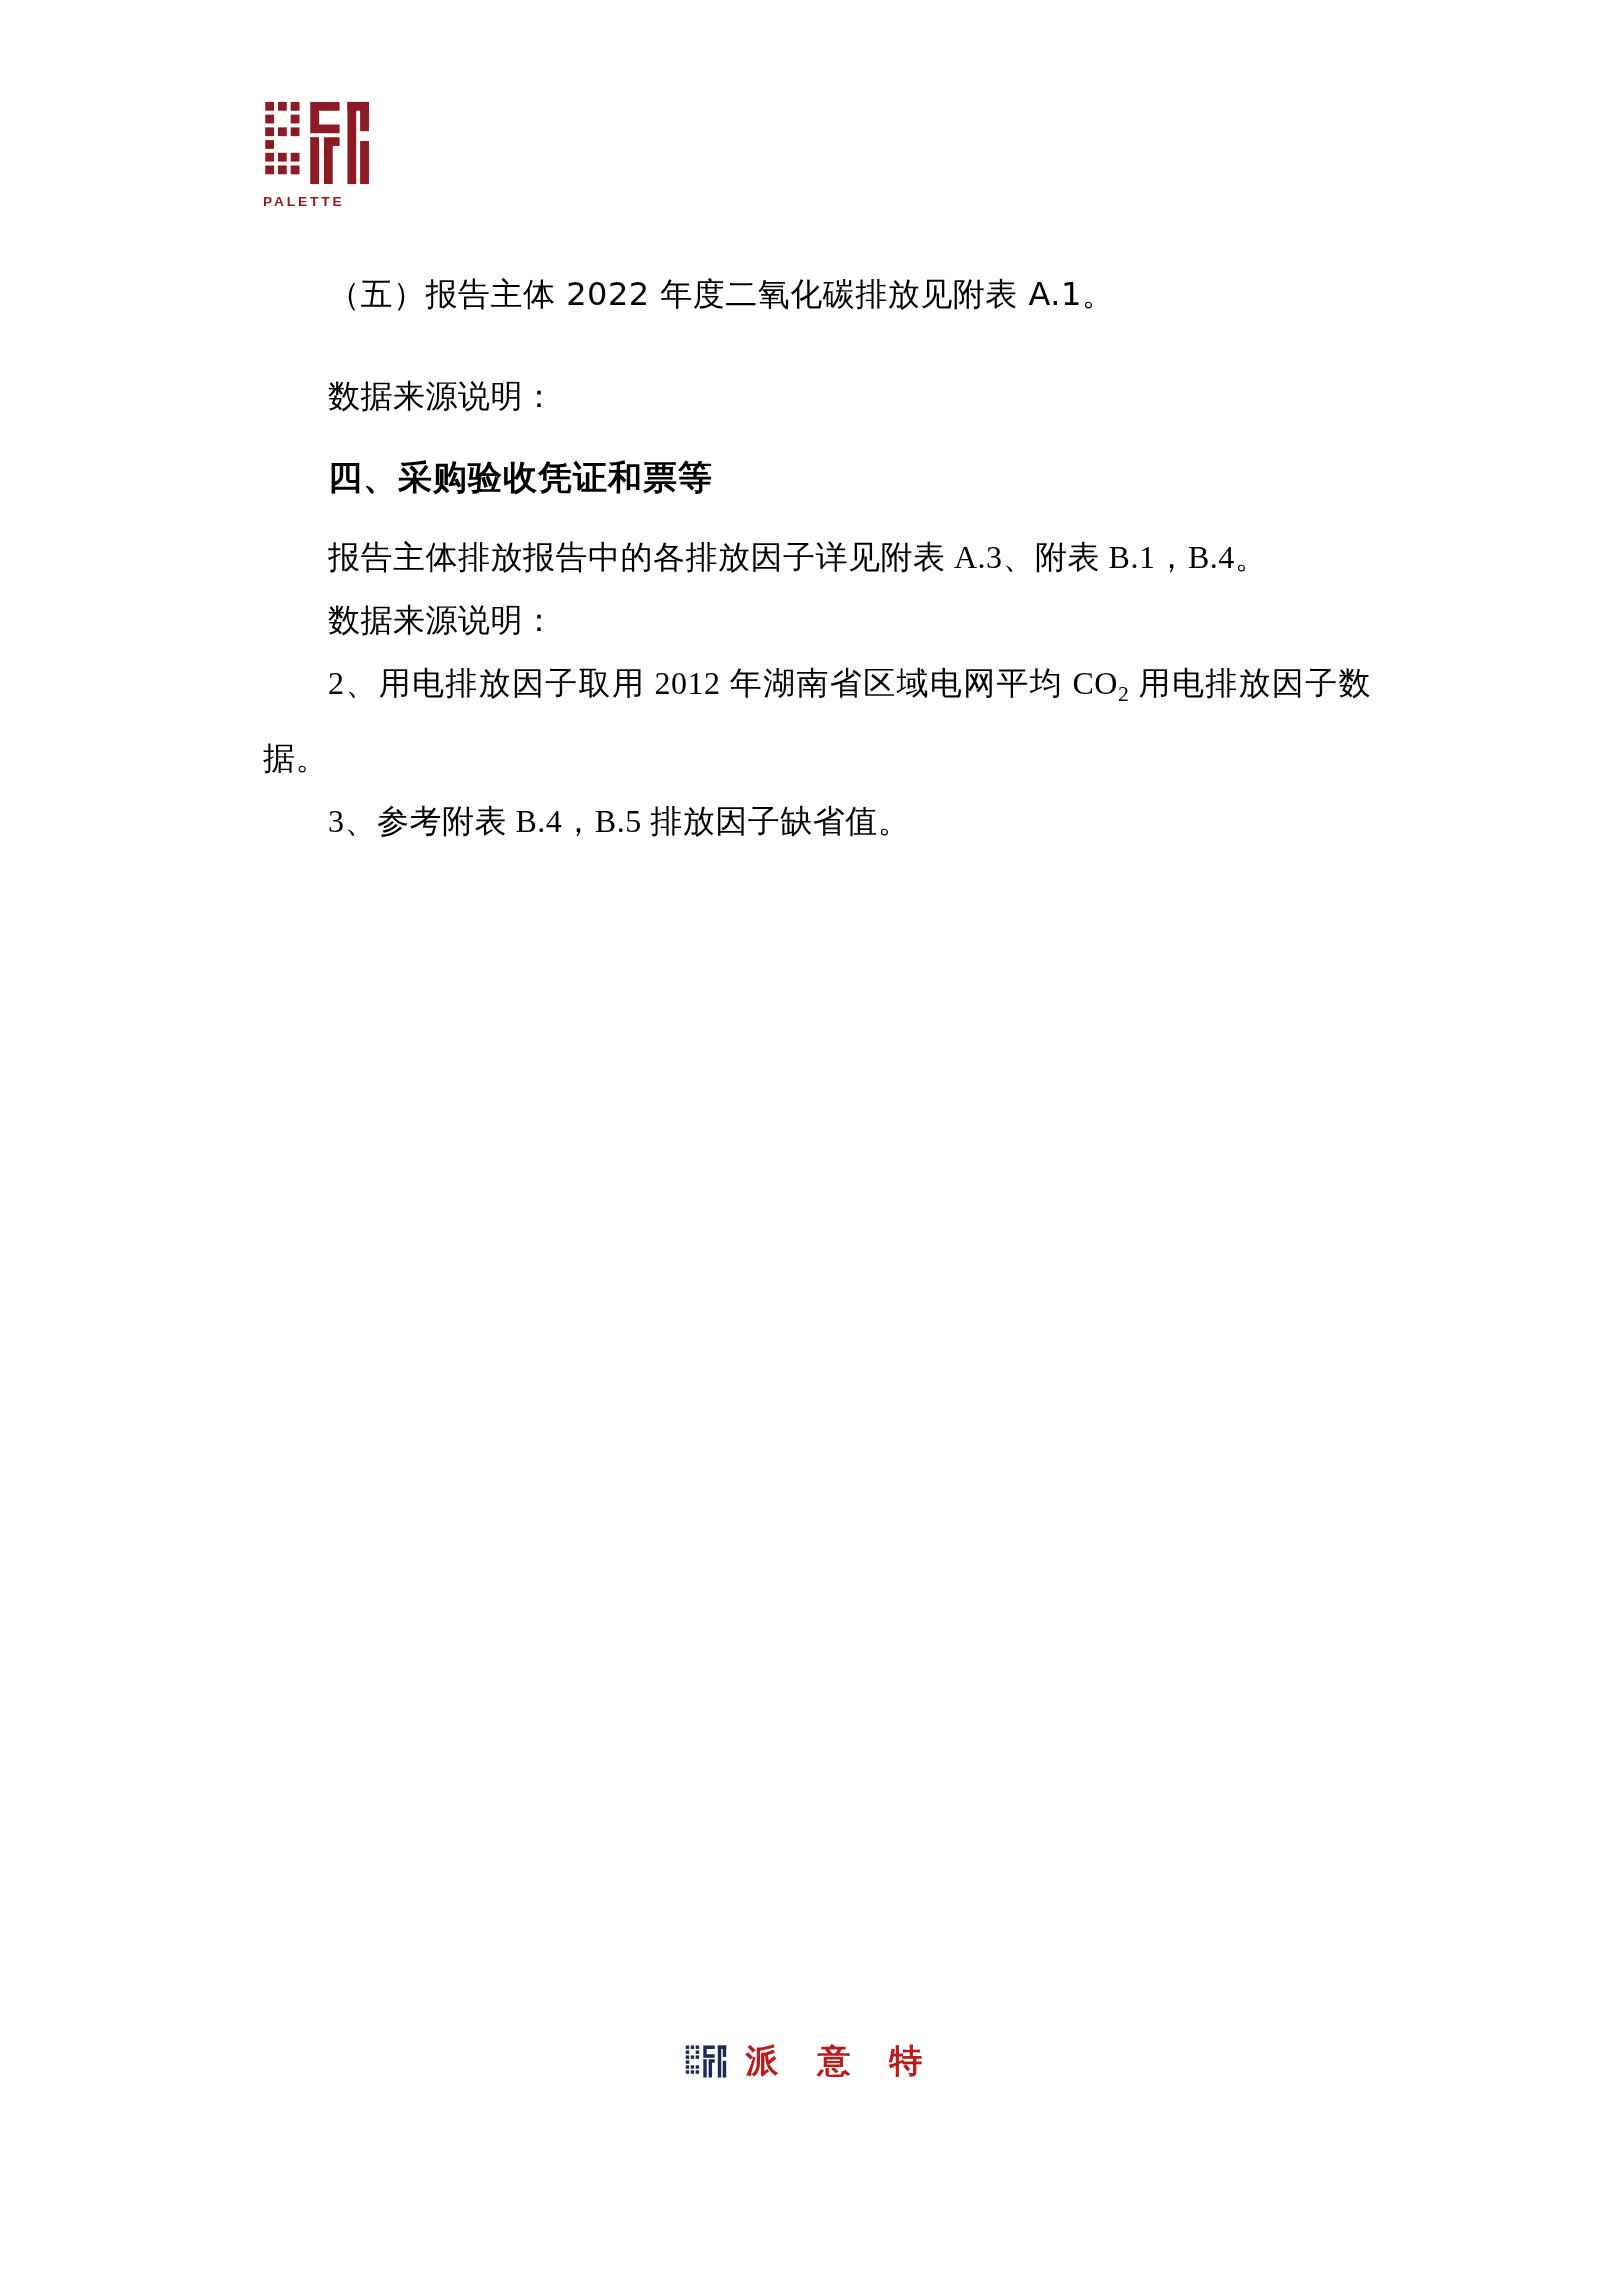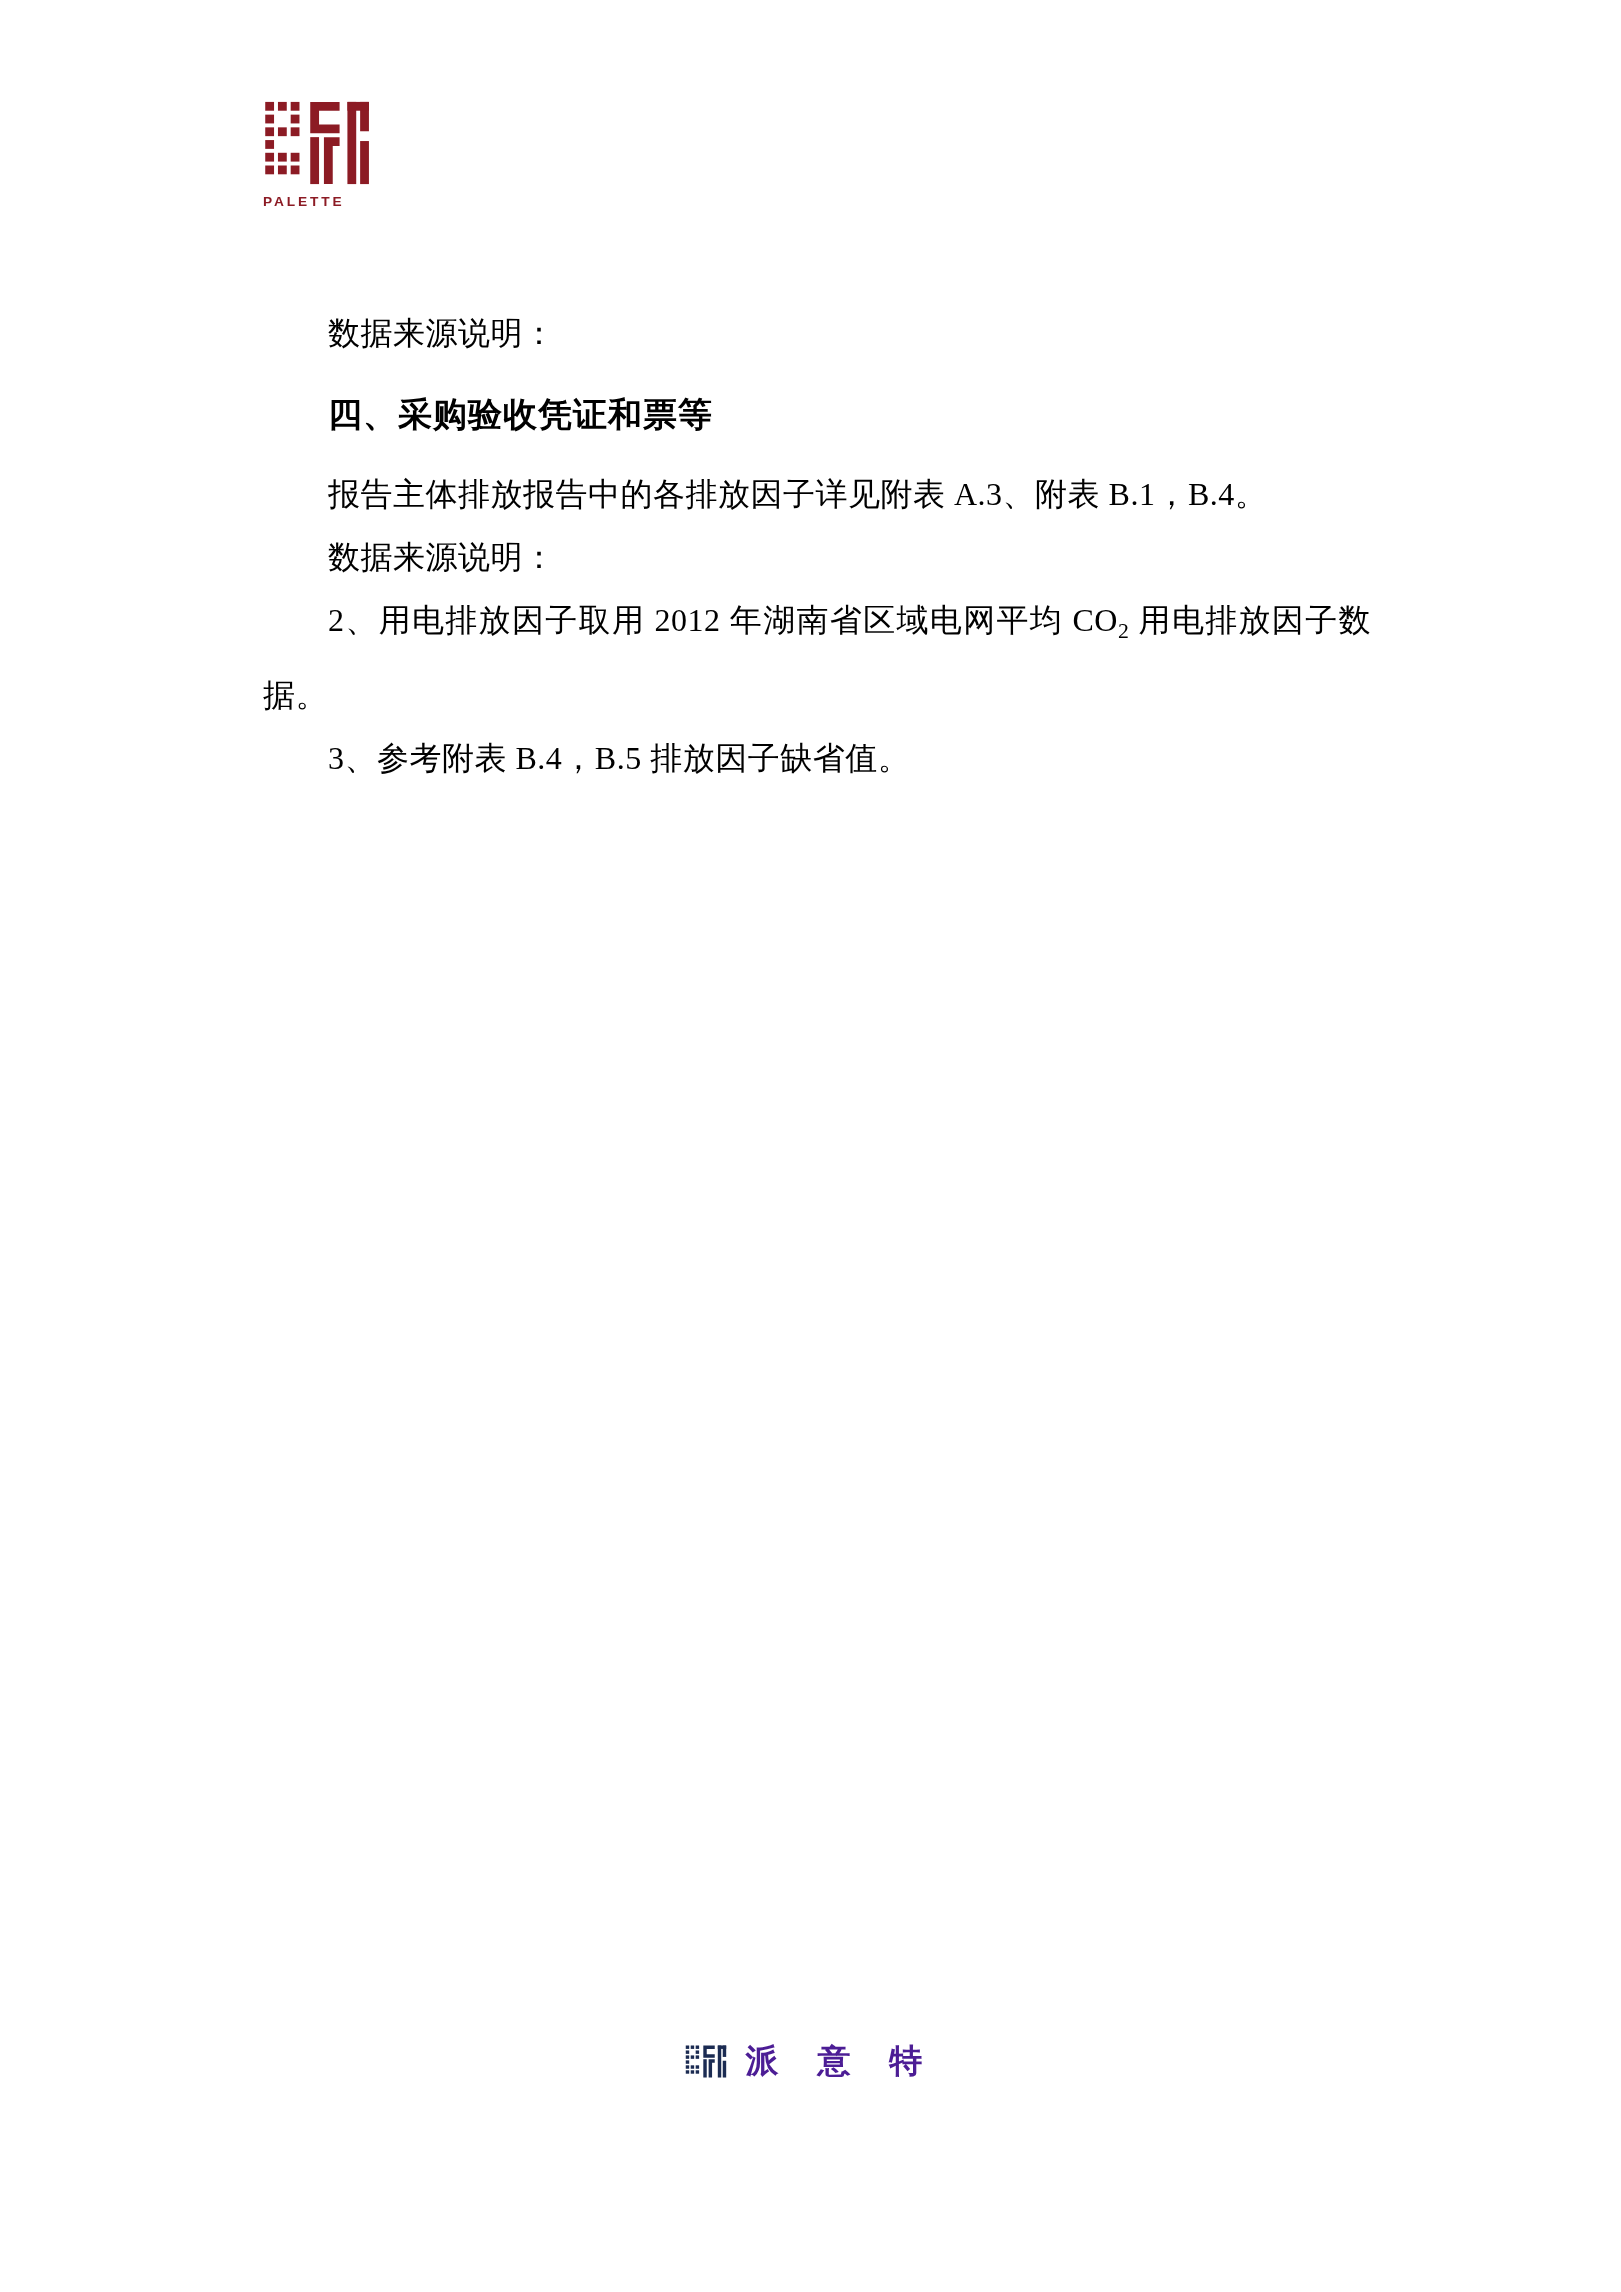--- a/index.html
+++ b/index.html
@@ -99,21 +99,21 @@
   .footer-mark {
     width: 45px;
     height: 45px;
     margin-right: 15.7px;
   }
   .footer-text {
     font-family: "DejaVu Sans", "Liberation Sans", sans-serif;
     font-size: 33px;
     font-weight: bold;
     letter-spacing: 13.7px;
-    color: #4c1d95;
+    color: #b91c1c;
   }
 </style>
 </head>
 <body>
 
 <div class="page">
 
   <div class="header-logo">
     <div class="logo-mark">
       <svg width="116" height="90" viewBox="0 0 118 92" xmlns="http://www.w3.org/2000/svg">
@@ -143,20 +143,21 @@
           <rect x="99" y="44" width="9" height="44"></rect>
           <rect x="86" y="4" width="22" height="9"></rect>
         </g>
       </svg>
     </div>
     <div class="logo-caption">PALETTE</div>
   </div>
 
   <div class="content">
 
+    <p class="para sans-line">（五）报告主体 2022 年度二氧化碳排放见附表 A.1。</p>
 
     <div class="spacer-22"></div>
 
 
     <div class="spacer-18"></div>
 
 
     <p class="para">数据来源说明：</p>
 
 

